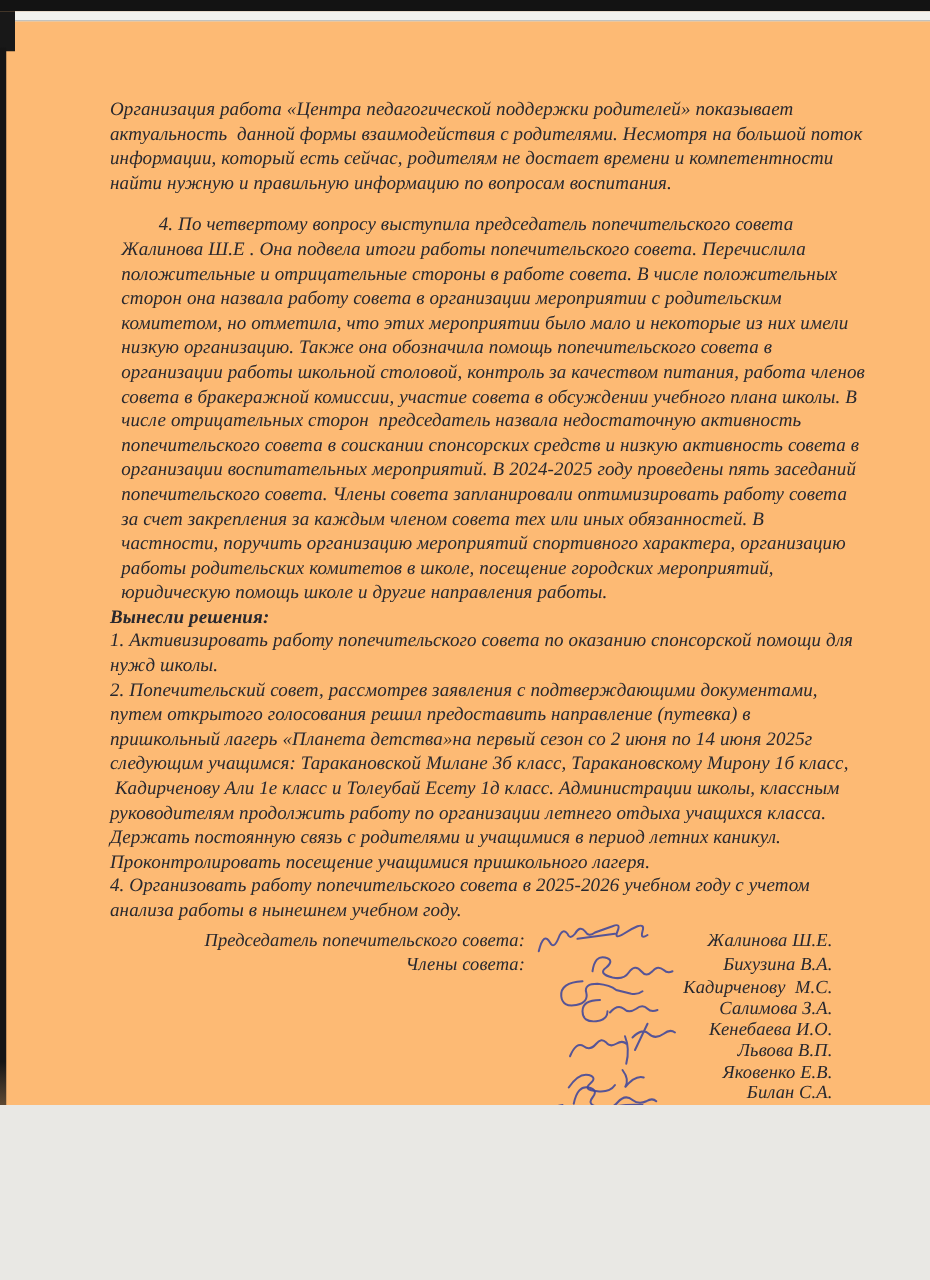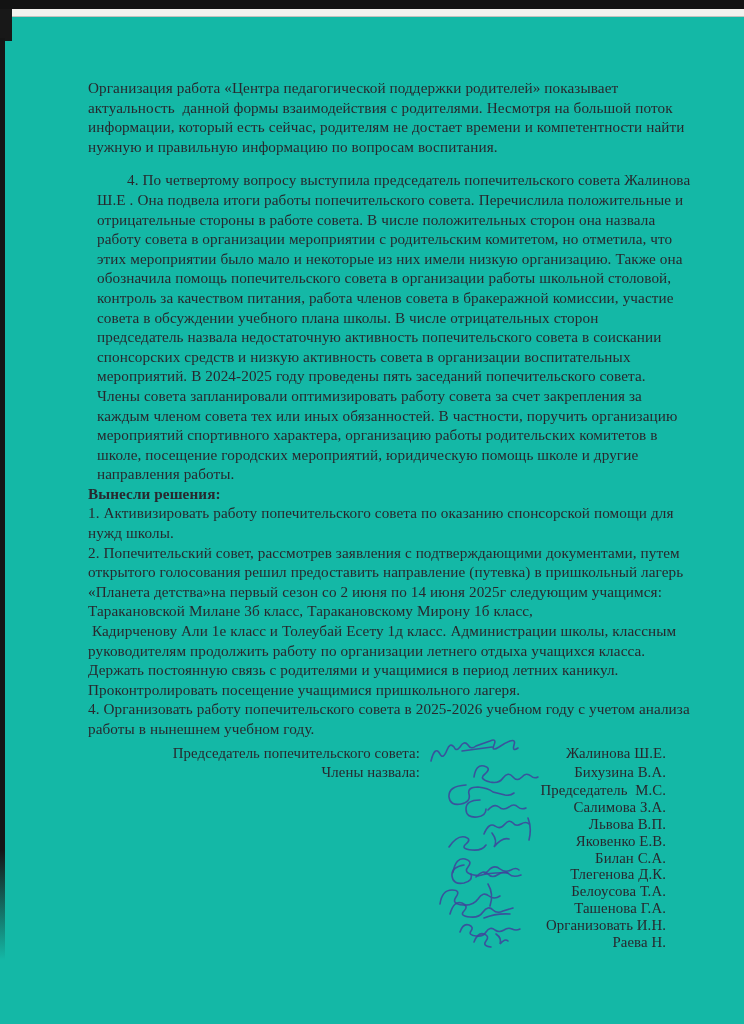--- a/index.html
+++ b/index.html
@@ -4,23 +4,24 @@
 <style>
   html, body { margin: 0; padding: 0; }
   body {
     width: 744px; height: 1024px;
     background: #e9e8e4;
     font-family: "Liberation Serif", serif;
     overflow: hidden;
   }
   .scan {
     position: relative;
-    width: 744px; height: 1024px;
-    background: #14b8a6;
+    width: 744px; height: 884px;
+    background: #fdba74;
     overflow: hidden;
+    font-style: italic;
   }
   
   .scan-top-band {
     position: absolute; left: 0; top: 0; width: 744px; height: 9px;
     background: #131313;
   }
   .scan-top-paperedge {
     position: absolute; left: 12px; top: 9px; width: 732px; height: 7px;
     background: #f3f2ee;
     border-bottom: 1px solid #c3c2bd;
@@ -121,49 +122,58 @@
         <div class="sig-label">Председатель попечительского совета:</div>
         <div class="sig-mark">
           <svg width="96" height="30" viewBox="0 0 96 30">
             <path d="M3,22 q4,-16 9,-7 q3,6 7,-4 q3,-8 7,-3 q2,5 6,0 q4,-7 8,-2 q3,5 8,1 l14,-5 q7,-3 4,4 q-3,7 5,2 q6,-4 11,-6 q6,-2 4,4 q-2,7 4,3 M34,12 l30,-4"></path>
           </svg>
         </div>
         <div class="sig-name">Жалинова Ш.Е.</div>
       </div>
 
       <div class="sig-row second">
-        <div class="sig-label">Члены назвала:</div>
+        <div class="sig-label">Члены совета:</div>
         <div class="sig-mark">
           <svg width="70" height="26" viewBox="0 0 70 26">
             <path d="M6,18 q2,-13 10,-11 q8,2 1,8 q-7,5 5,8 q9,2 13,-4 q5,-7 10,-1 q4,5 9,0 q4,-5 9,-1 q3,3 7,1"></path>
           </svg>
         </div>
         <div class="sig-name">Бихузина В.А.</div>
       </div>
 
       <div class="sig-row">
         <div class="sig-label"></div>
         <div class="sig-mark">
           <svg width="76" height="26" viewBox="0 0 76 26">
             <path d="M24,4 q-18,1 -17,12 q1,9 12,7 q10,-2 8,-10 q-2,-7 9,-7 q10,1 15,5 l12,3 q5,1 9,-2"></path>
           </svg>
         </div>
-        <div class="sig-name">Председатель  М.С.</div>
+        <div class="sig-name">Кадирченову  М.С.</div>
       </div>
 
       <div class="sig-row">
         <div class="sig-label"></div>
         <div class="sig-mark">
           <svg width="70" height="28" viewBox="0 0 70 28">
             <path d="M20,6 q-14,0 -14,9 q0,9 11,8 q9,-1 9,-8 M28,16 q6,-7 11,-3 q4,4 10,0 q5,-4 9,0 q3,3 8,1"></path>
           </svg>
         </div>
         <div class="sig-name">Салимова З.А.</div>
       </div>
 
+      <div class="sig-row">
+        <div class="sig-label"></div>
+        <div class="sig-mark">
+          <svg width="44" height="26" viewBox="0 0 44 26">
+            <path d="M10,24 L20,3 M8,14 q8,-8 13,-3 q5,5 12,0 q5,-4 9,-1"></path>
+          </svg>
+        </div>
+        <div class="sig-name">Кенебаева И.О.</div>
+      </div>
 
       <div class="sig-row">
         <div class="sig-label"></div>
         <div class="sig-mark">
           <svg width="62" height="28" viewBox="0 0 62 28">
             <path d="M4,18 q5,-12 11,-8 q5,4 10,-2 q4,-5 8,-1 q3,4 8,1 q5,-3 8,0 M48,2 q4,10 1,22"></path>
           </svg>
         </div>
         <div class="sig-name">Львова В.П.</div>
       </div>

